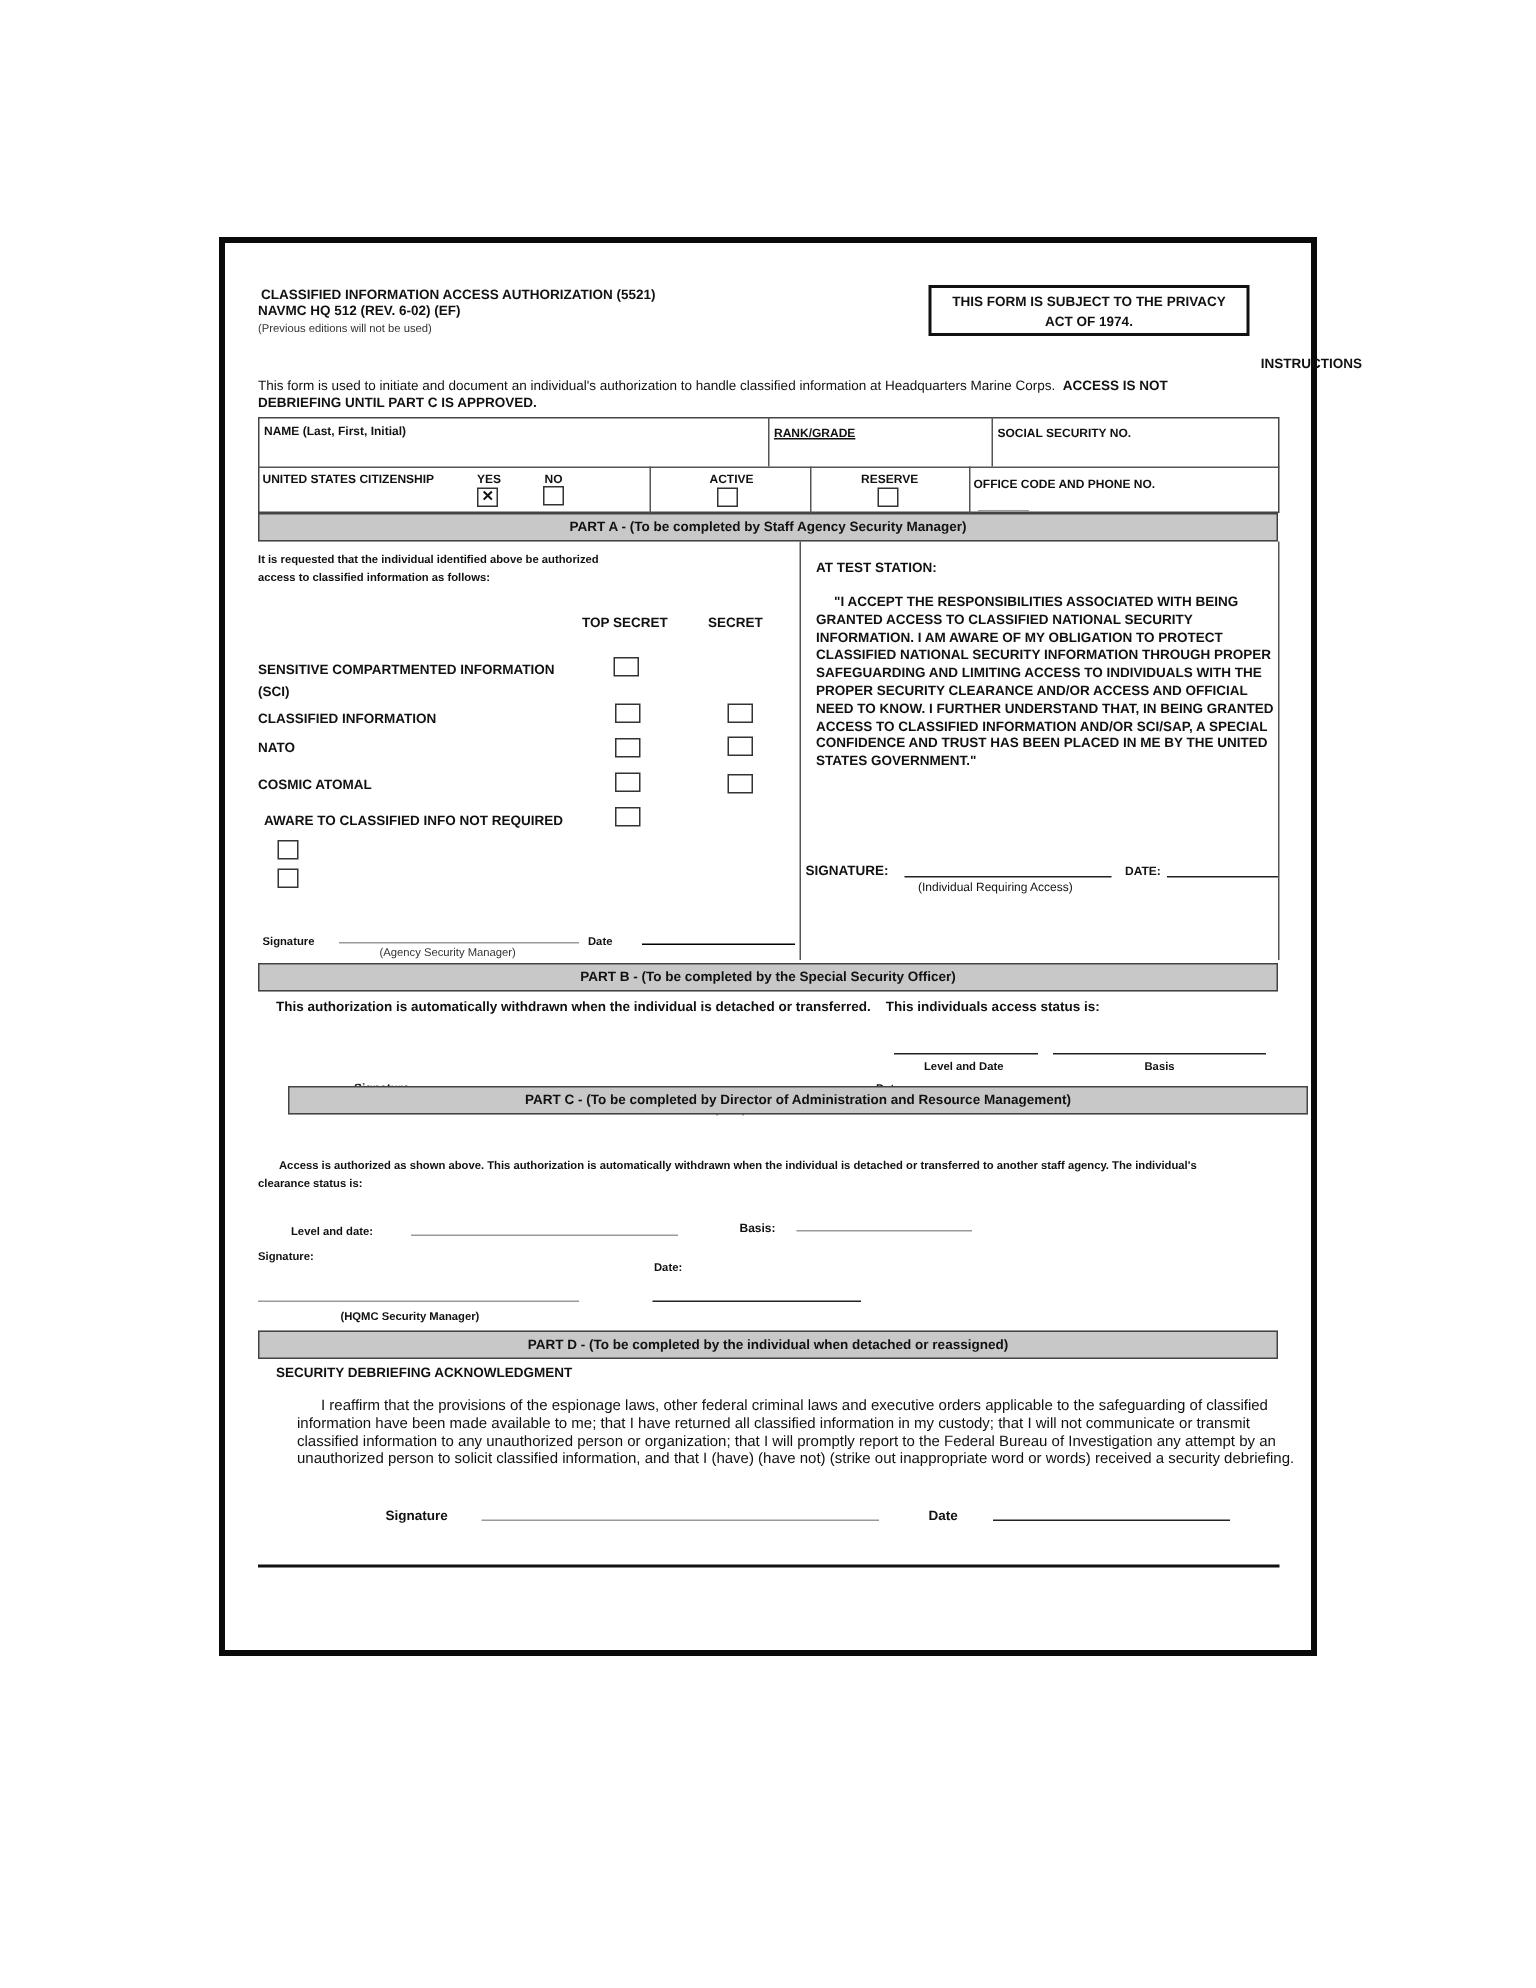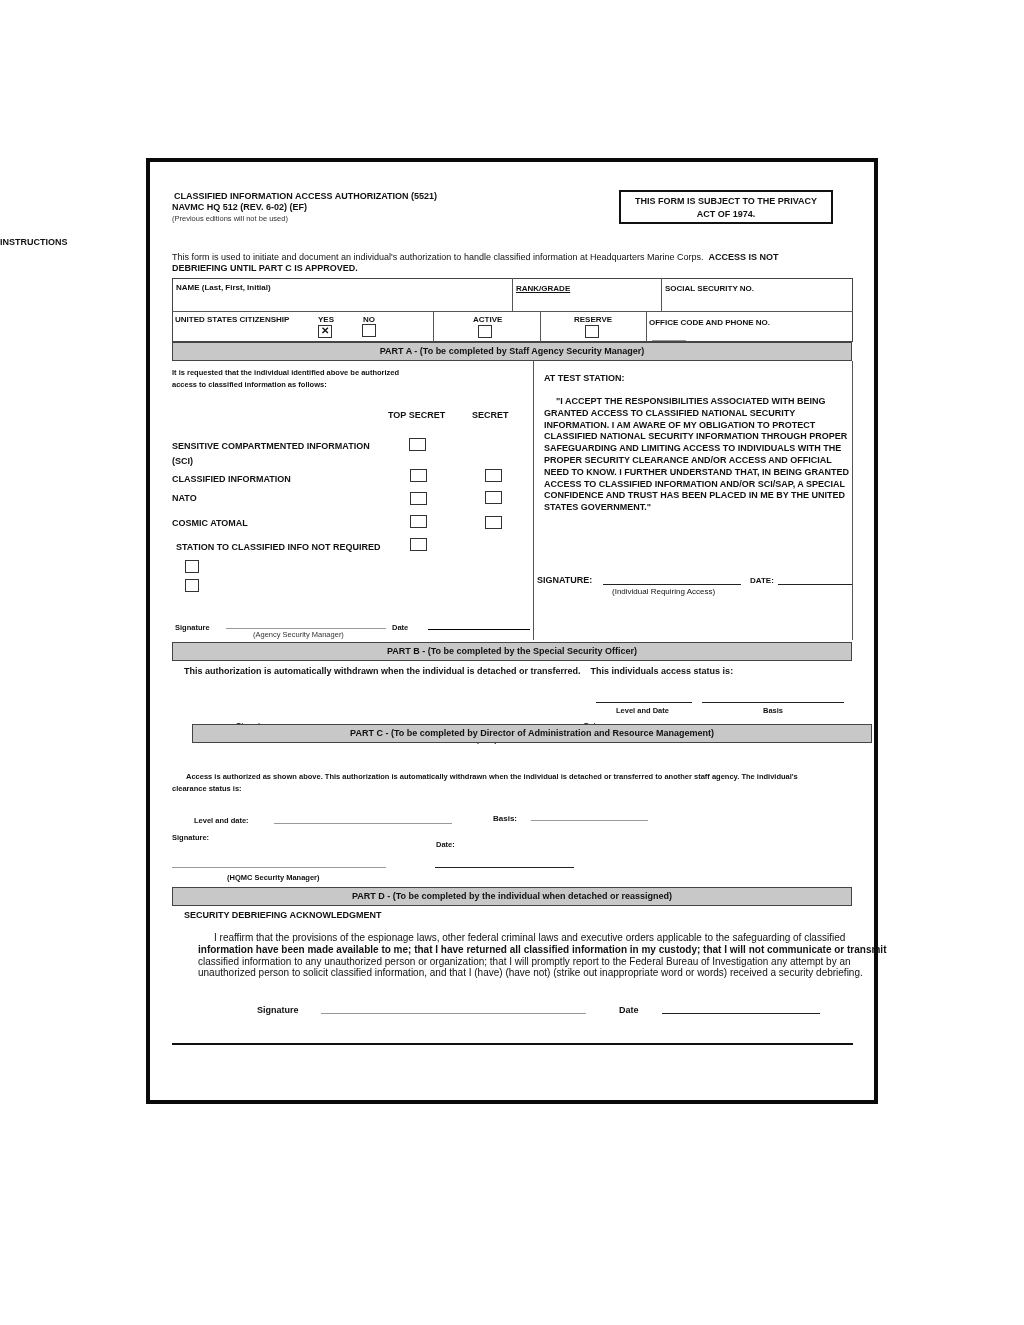--- a/index.html
+++ b/index.html
@@ -27,21 +27,21 @@
 
 <div class="abs b t9" style="left:174px;top:191px;">CLASSIFIED INFORMATION ACCESS AUTHORIZATION (5521)</div>
 <div class="abs b t9" style="left:172px;top:202px;">NAVMC HQ 512 (REV. 6-02)  (EF)</div>
 <div class="abs t7" style="left:172px;top:214px;color:#333;">(Previous editions will not be used)</div>
 
 <div class="abs" style="left:619px;top:190px;width:214px;height:34px;border:2px solid #111;box-sizing:border-box;text-align:center;">
   <div class="b t9" style="margin-top:4px;">THIS FORM IS SUBJECT TO THE PRIVACY</div>
   <div class="b t9" style="margin-top:3px;">ACT OF 1974.</div>
 </div>
 
-<div class="abs b t9" style="left:0;width:1024px;top:237px;text-align:left;">INSTRUCTIONS</div>
+<div class="abs b t9" style="left:0;width:908px;top:237px;text-align:right;">INSTRUCTIONS</div>
 <div class="abs t9" style="left:172px;top:252px;white-space:nowrap;">
   <span>This form is used to initiate and document an individual's authorization to handle classified information at Headquarters Marine Corps.</span>&nbsp;
   <span class="b">ACCESS IS NOT</span>
 </div>
 <div class="abs b t9" style="left:172px;top:263px;">DEBRIEFING UNTIL PART C IS APPROVED.</div>
 
 <div class="abs" style="left:172px;top:278px;width:681px;height:64px;border:1px solid #444;box-sizing:border-box;"></div>
 <div class="hline" style="left:172px;top:311px;width:681px;"></div>
 <div class="vline" style="left:512px;top:278px;height:33px;"></div>
 <div class="vline" style="left:661px;top:278px;height:33px;"></div>
@@ -88,21 +88,21 @@
 <div class="box" style="left:485px;top:469px;width:17px;"></div>
 
 <div class="abs b t9" style="left:172px;top:493px;">NATO</div>
 <div class="box" style="left:410px;top:492px;width:17px;"></div>
 <div class="box" style="left:485px;top:491px;width:17px;"></div>
 
 <div class="abs b t9" style="left:172px;top:518px;">COSMIC ATOMAL</div>
 <div class="box" style="left:410px;top:515px;width:17px;"></div>
 <div class="box" style="left:485px;top:516px;width:17px;"></div>
 
-<div class="abs b t9" style="left:176px;top:542px;">STATION TO CLASSIFIED INFO NOT REQUIRED</div>
+<div class="abs b t9" style="left:176px;top:542px;">AWARE TO CLASSIFIED INFO NOT REQUIRED</div>
 <div class="box" style="left:410px;top:538px;width:17px;"></div>
 
 <div class="box" style="left:185px;top:560px;"></div>
 <div class="box" style="left:185px;top:579px;"></div>
 
 <div class="abs b t7" style="left:175px;top:623px;">Signature</div>
 <div class="line light" style="left:226px;top:628px;width:160px;"></div>
 <div class="abs t7" style="left:253px;top:630px;color:#333;">(Agency Security Manager)</div>
 <div class="abs b t7" style="left:392px;top:623px;">Date</div>
 <div class="line thick" style="left:428px;top:629px;width:102px;"></div>
@@ -137,21 +137,21 @@
 <div class="line light" style="left:531px;top:820px;width:117px;"></div>
 <div class="abs b t7" style="left:172px;top:833px;">Signature:</div>
 <div class="abs b t7" style="left:436px;top:840px;">Date:</div>
 <div class="line light" style="left:172px;top:867px;width:214px;"></div>
 <div class="line" style="left:435px;top:867px;width:139px;"></div>
 <div class="abs b t7" style="left:227px;top:873px;">(HQMC Security Manager)</div>
 
 <div class="bar" style="top:887px;">PART D - (To be completed by the individual when detached or reassigned)</div>
 <div class="abs b t9" style="left:184px;top:910px;">SECURITY DEBRIEFING ACKNOWLEDGMENT</div>
 <div class="para" style="left:214px;top:932px;white-space:nowrap;">I reaffirm that the provisions of the espionage laws, other federal criminal laws and executive orders applicable to the safeguarding of classified</div>
-<div class="para" style="left:198px;top:944px;white-space:nowrap;font-weight:bold;">information have been made available to me; that I have returned all classified information in my custody; that I will not communicate or transmit</div>
+<div class="para" style="left:198px;top:944px;white-space:nowrap;">information have been made available to me; that I have returned all classified information in my custody; that I will not communicate or transmit</div>
 <div class="para" style="left:198px;top:956px;white-space:nowrap;">classified information to any unauthorized person or organization; that I will promptly report to the Federal Bureau of Investigation any attempt by an</div>
 <div class="para" style="left:198px;top:967px;white-space:nowrap;">unauthorized person to solicit classified information, and that I (have) (have not) (strike out inappropriate word or words) received a security debriefing.</div>
 
 <div class="abs b t9" style="left:257px;top:1005px;">Signature</div>
 <div class="line light" style="left:321px;top:1013px;width:265px;"></div>
 <div class="abs b t9" style="left:619px;top:1005px;">Date</div>
 <div class="line" style="left:662px;top:1013px;width:158px;"></div>
 
 <div class="abs" style="left:172px;top:1043px;width:681px;height:0;border-top:2px solid #111;"></div>
 

